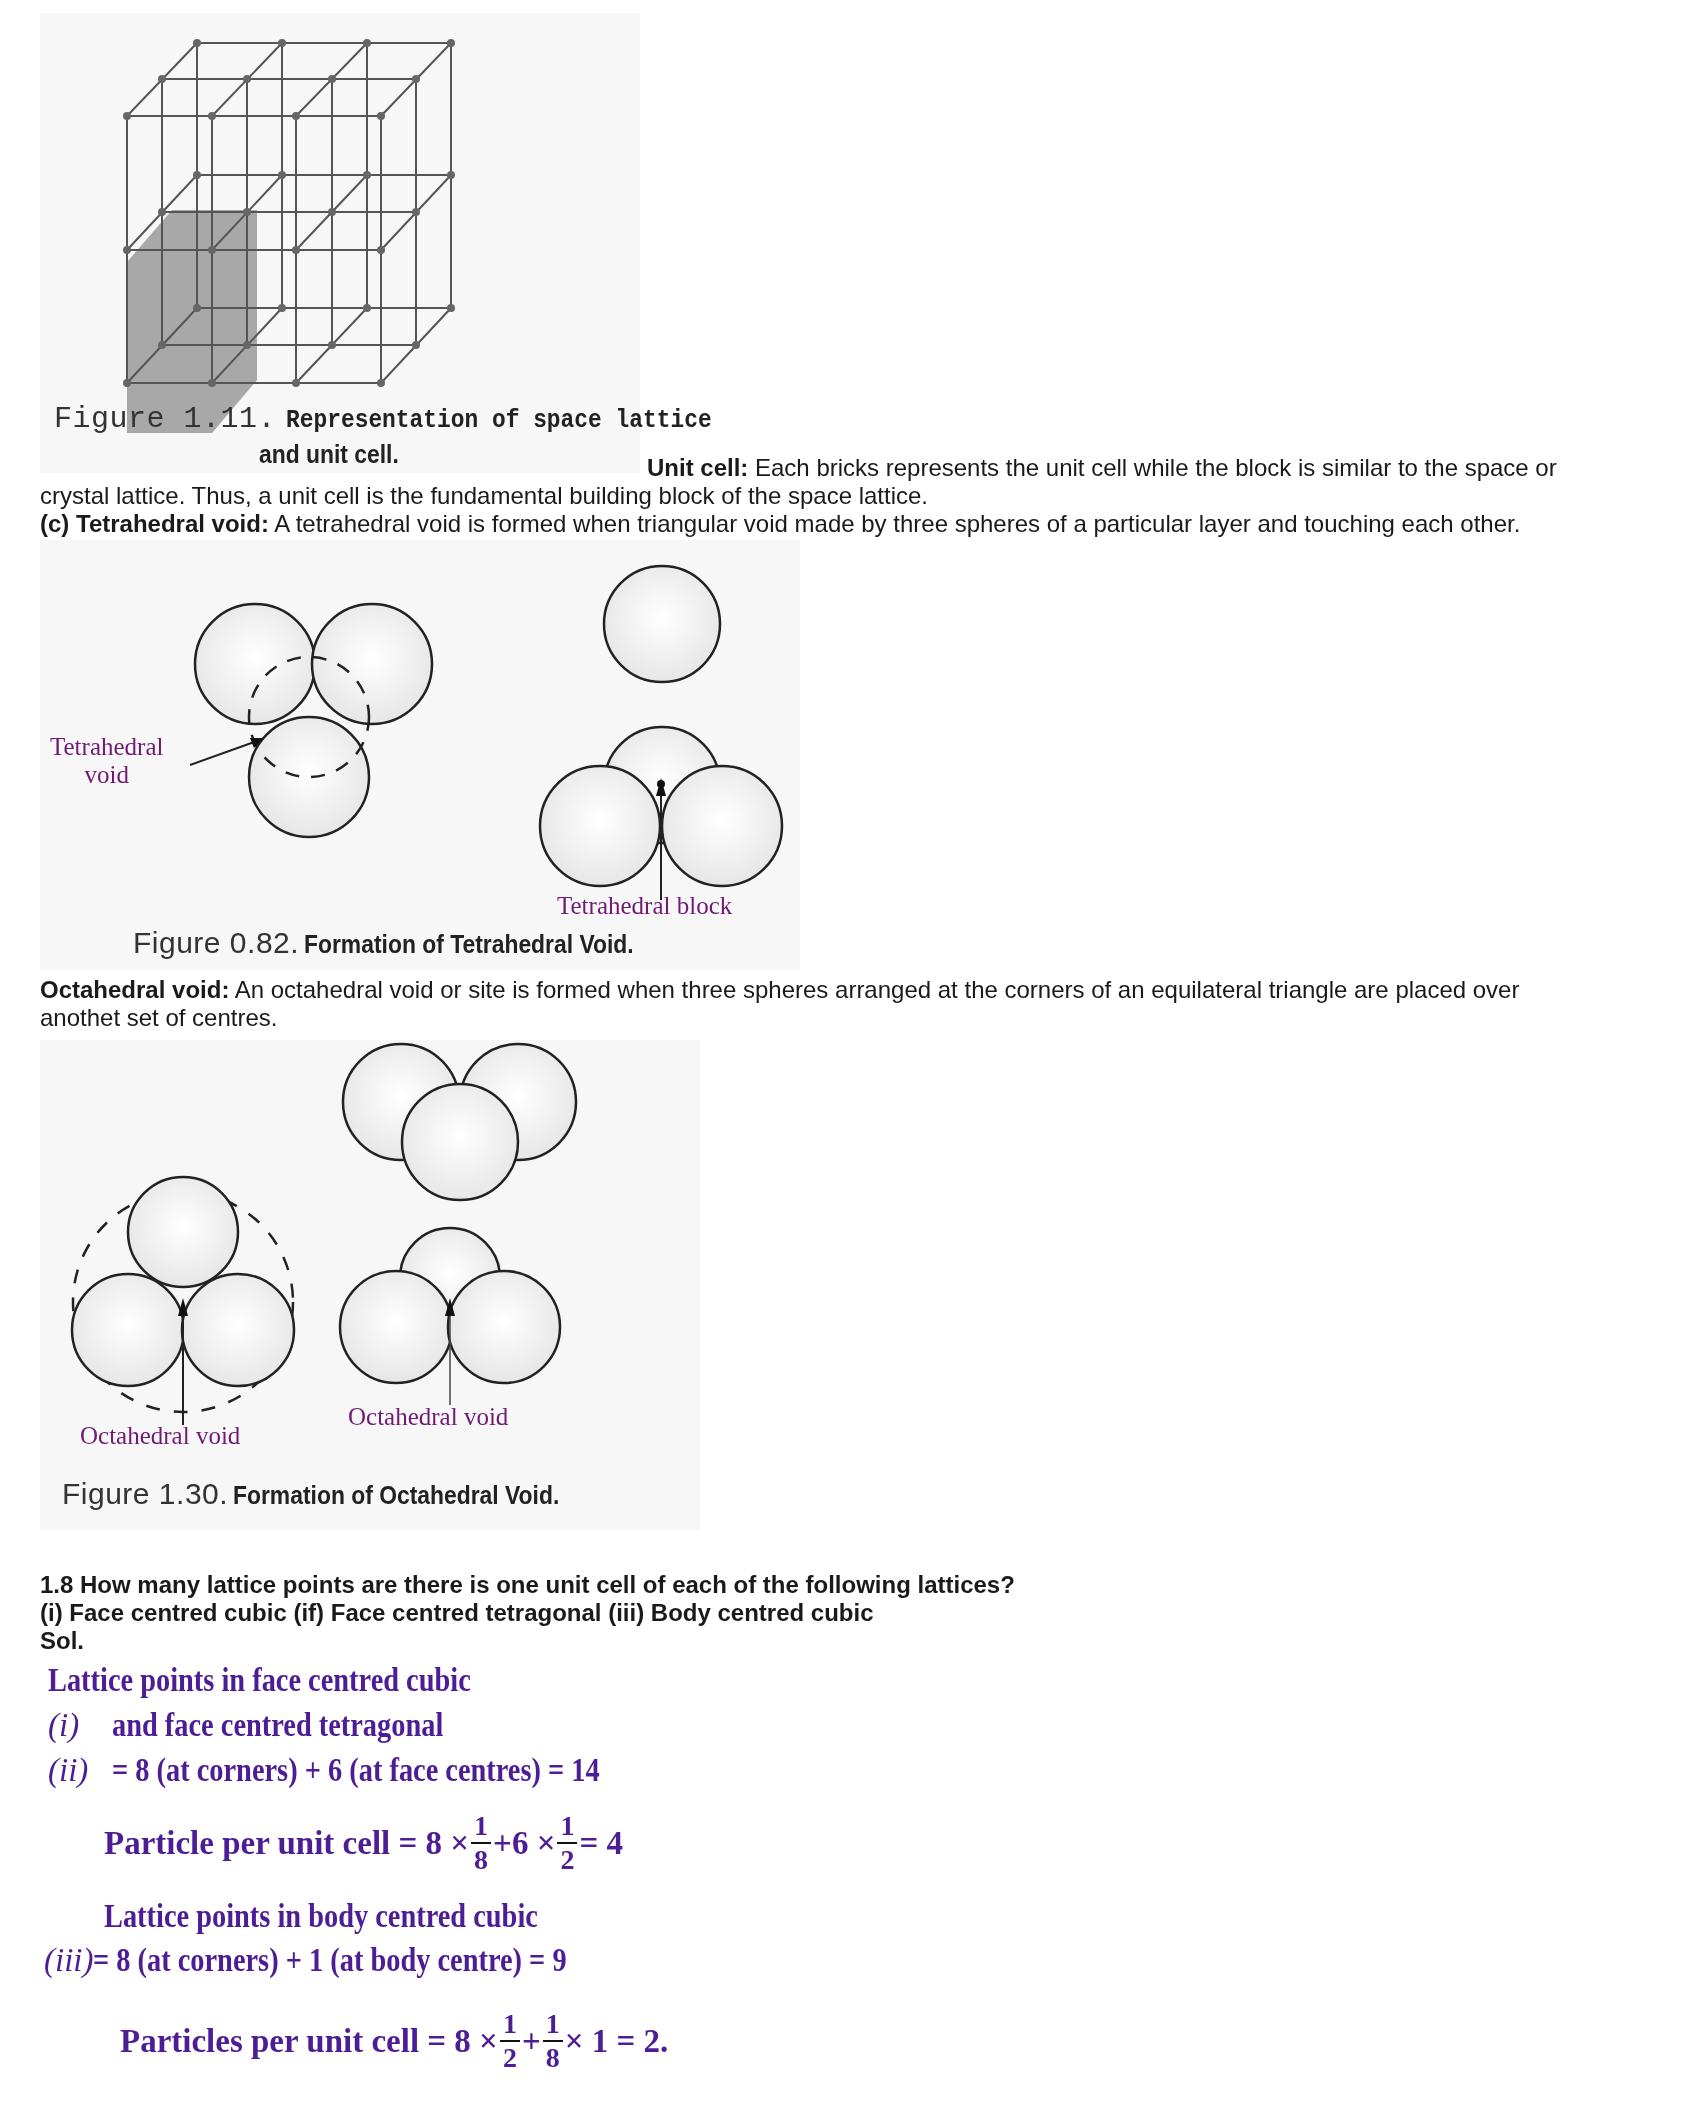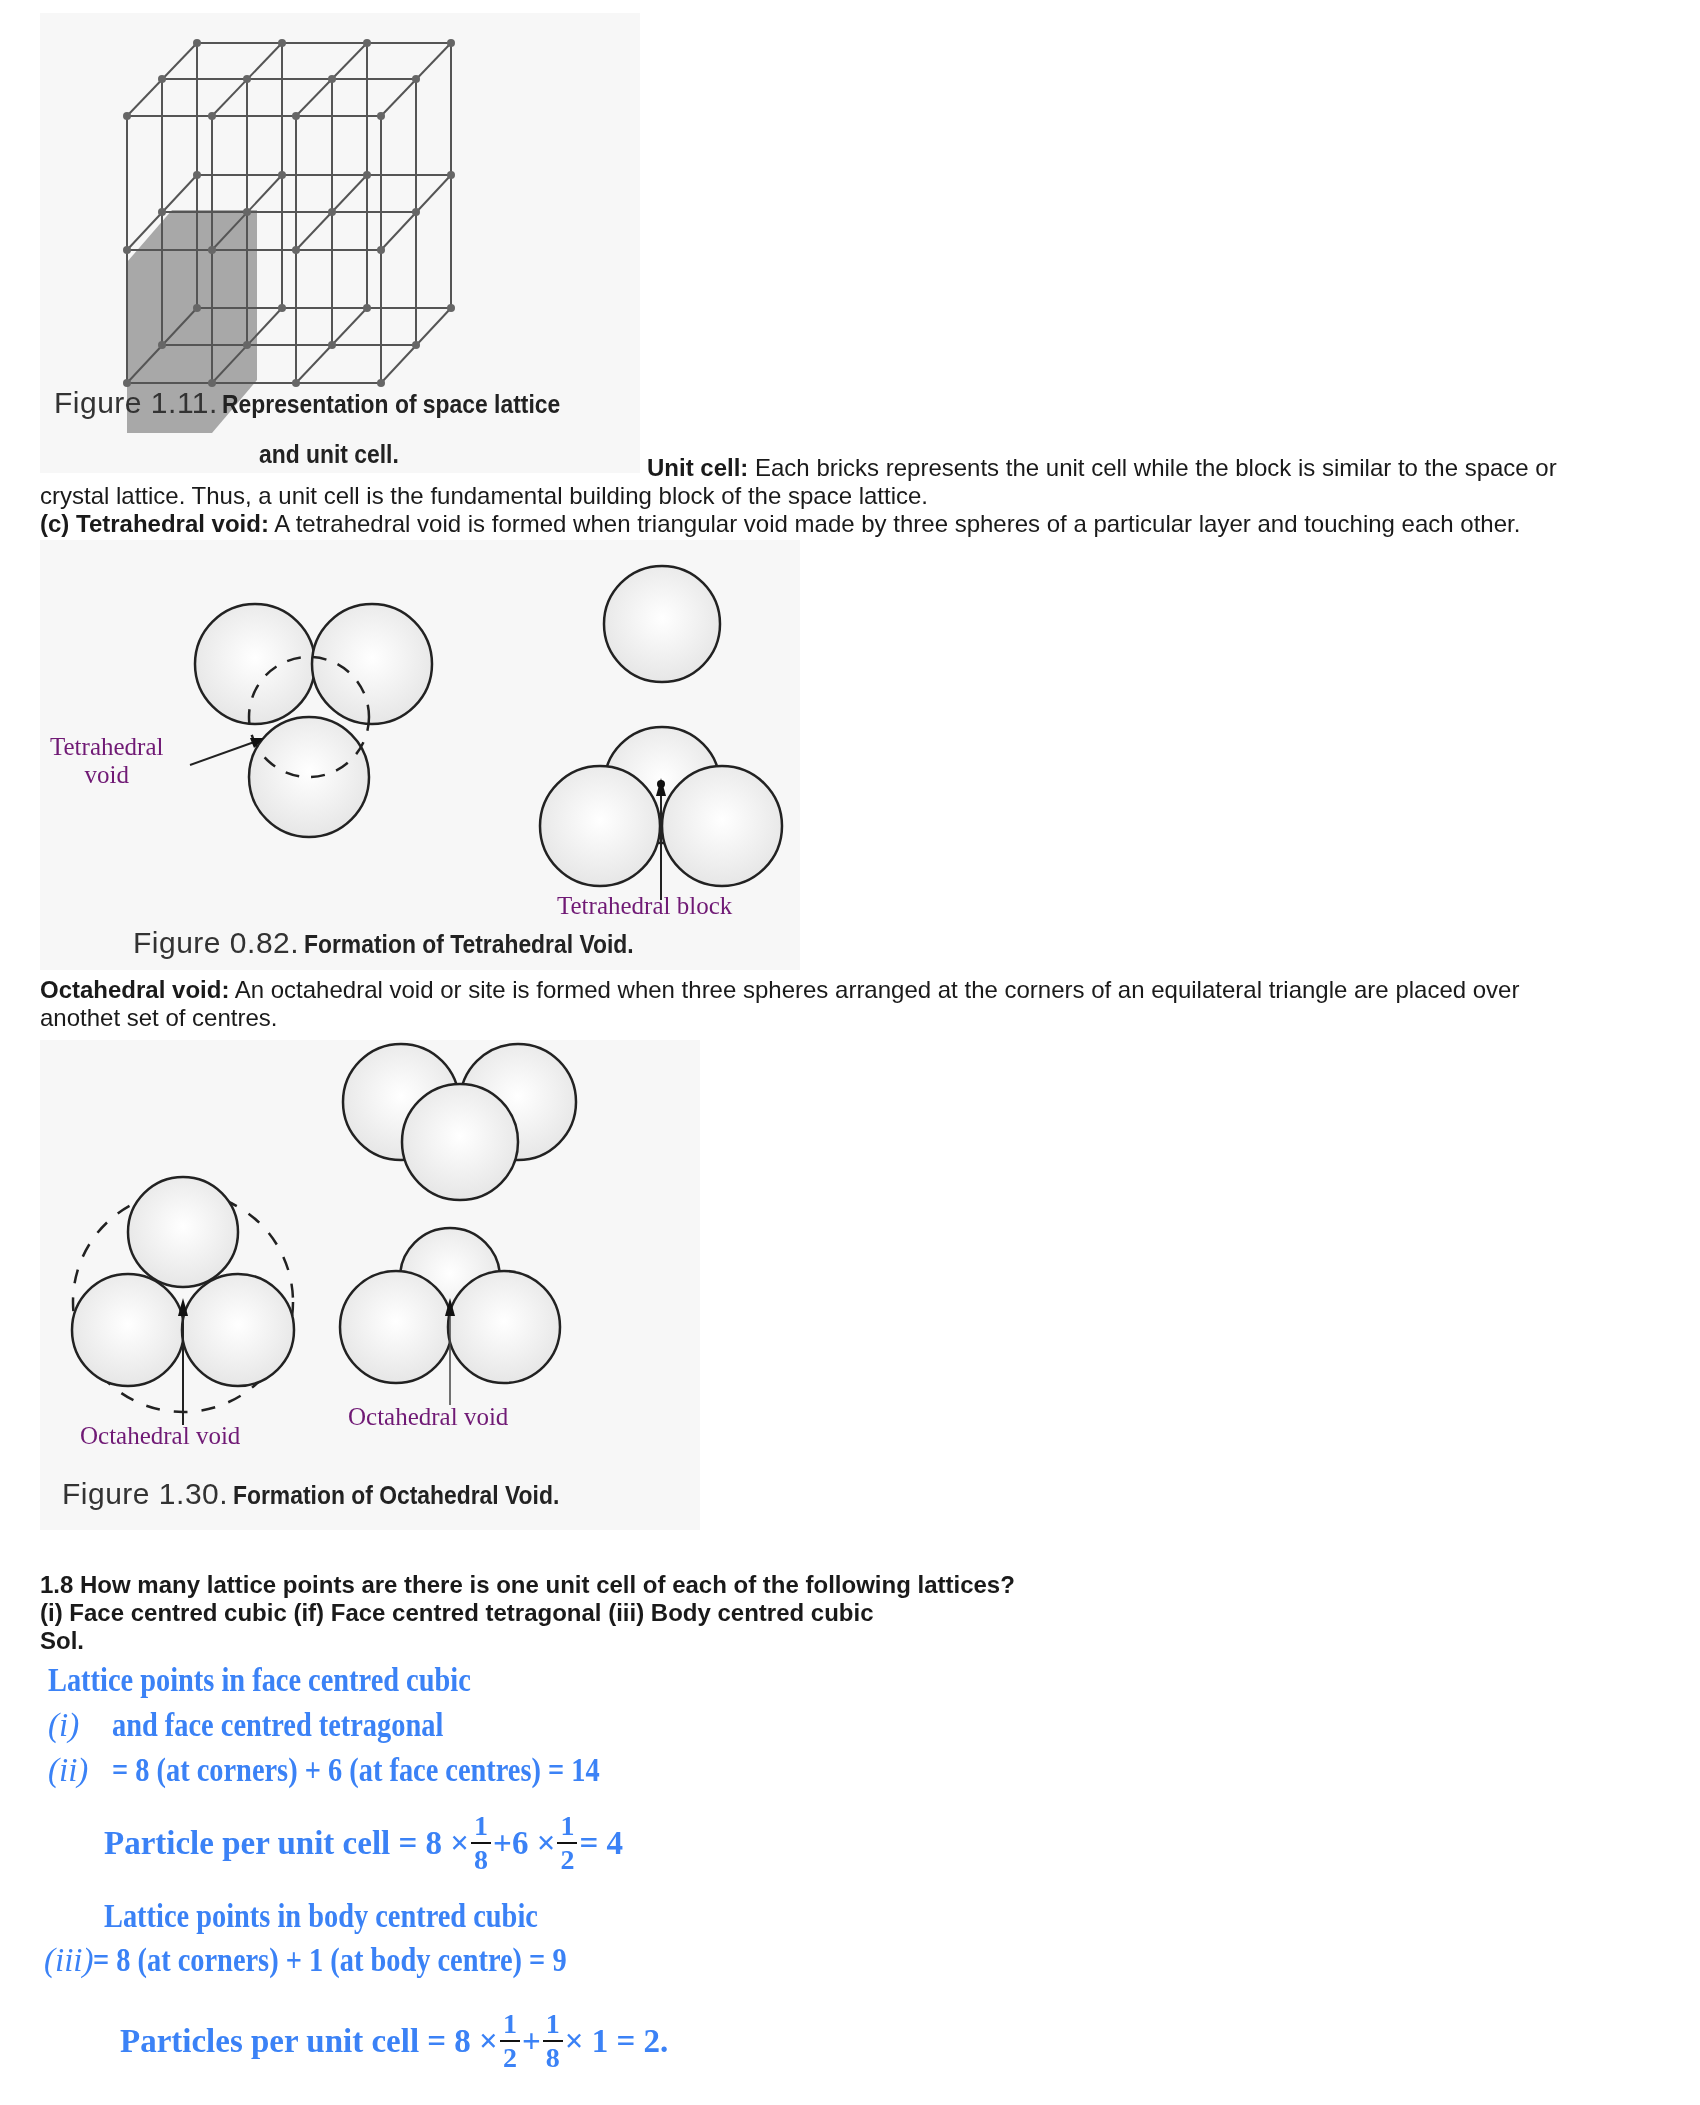--- a/index.html
+++ b/index.html
@@ -6,21 +6,21 @@
   body { width:1700px; height:2105px; background:#ffffff; position:relative; overflow:hidden; color:#111; }
   .abs { position:absolute; }
   .sans { font-family: "Liberation Sans", sans-serif; }
   .text-line { font-size:24px; line-height:28px; white-space:nowrap; color:#1a1a1a; }
   .bold { font-weight:bold; }
   .fig-caption { font-family:"Liberation Sans", sans-serif; color:#222; white-space:nowrap; }
   .fig-caption .num { font-size:30px; letter-spacing:0.5px; color:#333; }
   .fig-caption .cap { font-size:26px; font-weight:bold; transform:scaleX(0.88); display:inline-block; transform-origin:left center; }
   .fig-label { font-family:"Liberation Serif", serif; font-size:25px; color:#701a75; white-space:nowrap; }
   .scan-bg { background:#f7f7f7; }
-  .math { font-family:"Liberation Serif", serif; font-size:33px; color:#3b82f6; white-space:nowrap; }
+  .math { font-family:"Liberation Serif", serif; font-size:33px; color:#4c1d95; white-space:nowrap; }
   .math .it { font-style:italic; }
   .frac { display:inline-flex; flex-direction:column; align-items:center; vertical-align:middle; font-weight:bold; margin:0 2px; line-height:1; }
   .frac .n { border-bottom:2px solid #111; padding:0 3px 2px; font-size:28px; }
   .frac .d { font-size:28px; padding-top:2px; }
   .mb { font-weight:bold; transform:scaleX(0.86); display:inline-block; transform-origin:left center; }
 </style>
 </head>
 <body>
 
 <div class="abs scan-bg" style="left:40px; top:13px; width:600px; height:460px;">
@@ -99,21 +99,21 @@
         <circle cx="242" cy="162" r="4"></circle>
         <circle cx="327" cy="162" r="4"></circle>
         <circle cx="411" cy="162" r="4"></circle>
       <circle cx="157" cy="295" r="4"></circle>
         <circle cx="242" cy="295" r="4"></circle>
         <circle cx="327" cy="295" r="4"></circle>
         <circle cx="411" cy="295" r="4"></circle>
     </g>
   </svg>
 </div>
-<div class="abs fig-caption" style="left:54px; top:386px;">
+<div class="abs fig-caption" style="left:54px; top:402px;font-family:Liberation Mono, monospace;">
   <span class="num">Figure 1.11.</span>
   <span class="cap">Representation of space lattice</span>
 </div>
 <div class="abs fig-caption" style="left:259px; top:439px;">
   <span class="cap">and unit cell.</span>
 </div>
 
 <div class="abs sans text-line" style="left:647px; top:454px;">
   <span class="bold">Unit cell:</span><span> Each bricks represents the unit cell while the block is similar to the space or</span>
 </div>

